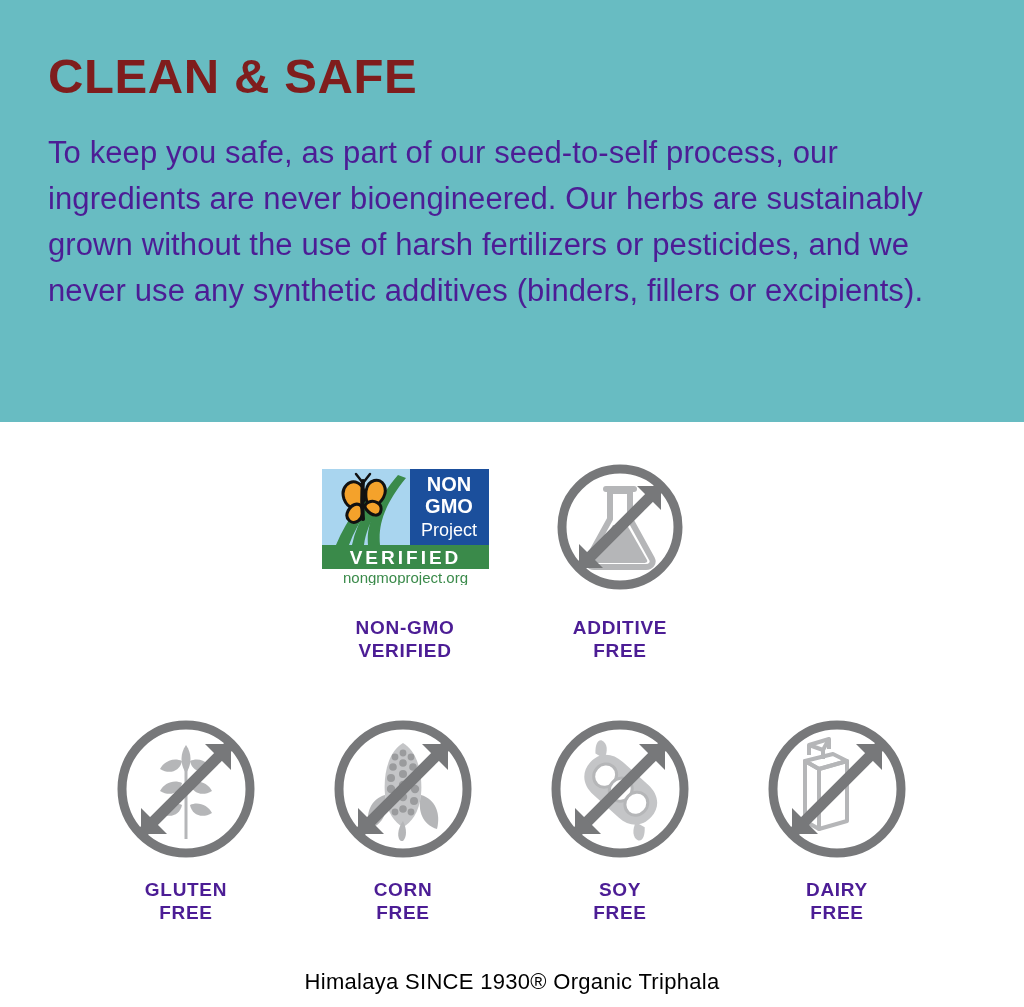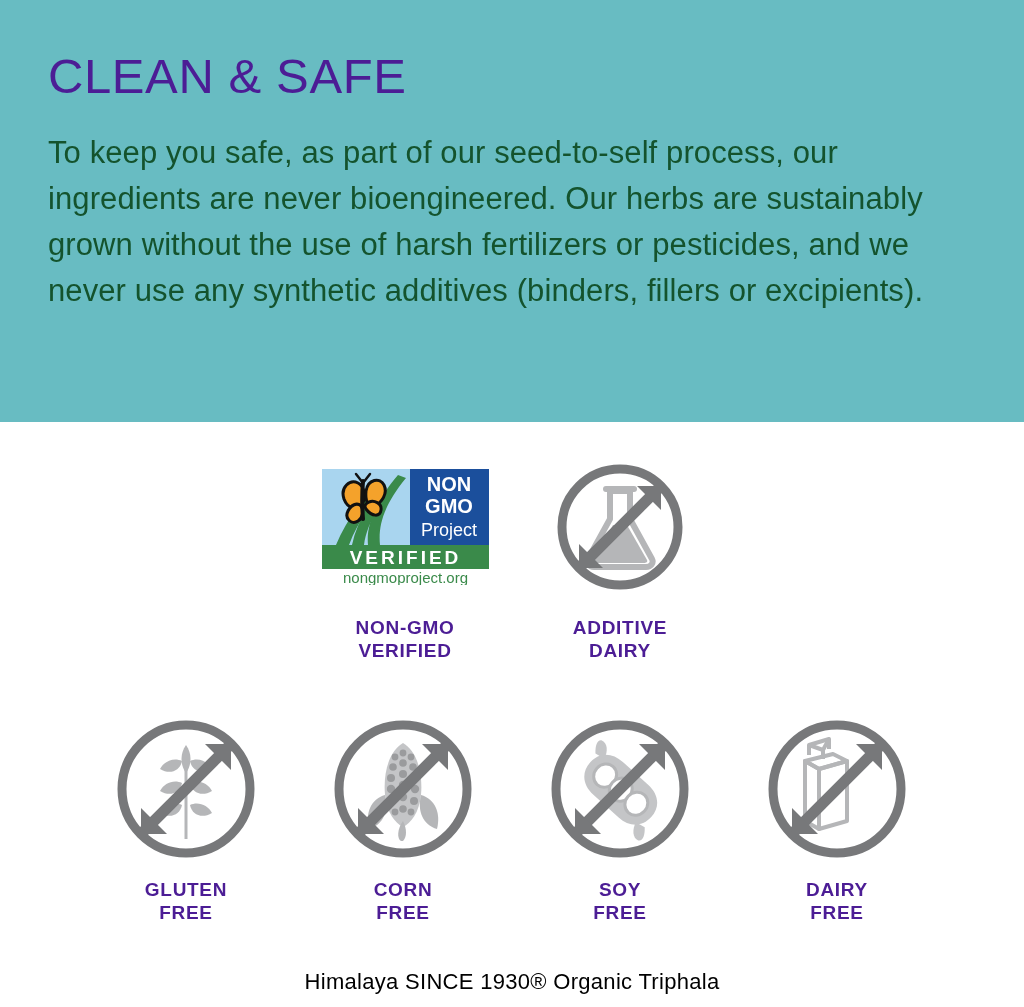--- a/index.html
+++ b/index.html
@@ -22,31 +22,31 @@
     left: 0;
     top: 0;
     width: 1024px;
     height: 422px;
     background: #68bcc2;
     box-sizing: border-box;
     padding: 44px 48px 0 48px;
   }
   .hero-title {
     margin: 0;
-    color: #4c1d95;
+    color: #7f1d1d;
     font-size: 49px;
-    font-weight: normal;
+    font-weight: bold;
     letter-spacing: 0.6px;
     line-height: 1.0;
     padding-top: 8px;
   }
   .hero-body {
     margin: 0;
     padding-top: 29px;
-    color: #14532d;
+    color: #4c1d95;
     font-size: 31px;
     font-weight: 400;
     line-height: 46px;
     letter-spacing: 0.1px;
     max-width: 920px;
   }
 
   
   .badges {
     position: absolute;
@@ -168,21 +168,21 @@
         </g>
 
         <circle cx="64" cy="64" r="58" fill="none" stroke="#77787a" stroke-width="9"></circle>
 
         <path d="M24 104 L104 24" stroke="#77787a" stroke-width="11" stroke-linecap="butt"></path>
         <path d="M23 105 L23 81 L47 105 Z" fill="#77787a"></path>
         <path d="M105 23 L105 47 L81 23 Z" fill="#77787a"></path>
       </svg>
     </div>
     <div class="badge-label">ADDITIVE
-DAIRY</div>
+FREE</div>
   </div>
 
   <div class="badge row2 pos-gluten">
     <div class="badge-art">
       <svg width="144" height="144" viewBox="0 0 144 144" xmlns="http://www.w3.org/2000/svg">
         <g fill="#b5b6b8">
           <path d="M72 122 L72 52" stroke="#b5b6b8" stroke-width="3" fill="none"></path>
           <path d="M72 28 C78 36 78 48 72 56 C66 48 66 36 72 28 Z"></path>
           <path d="M68 44 C60 40 50 44 46 52 C56 58 66 54 68 44 Z"></path>
           <path d="M76 44 C84 40 94 44 98 52 C88 58 78 54 76 44 Z"></path>

